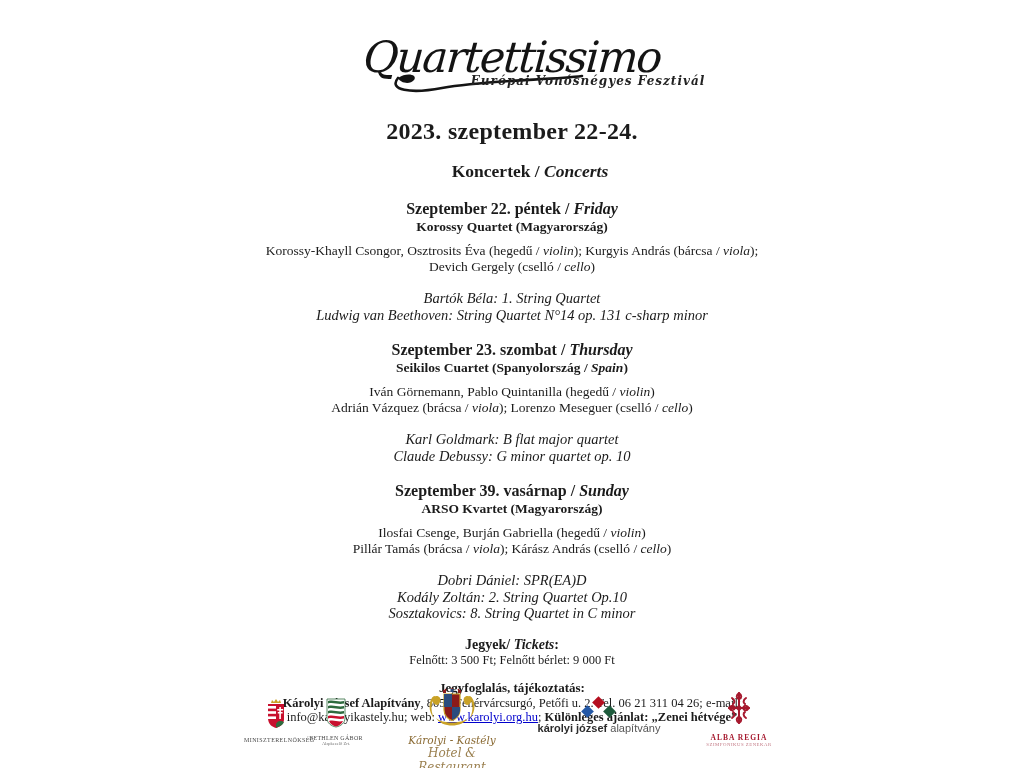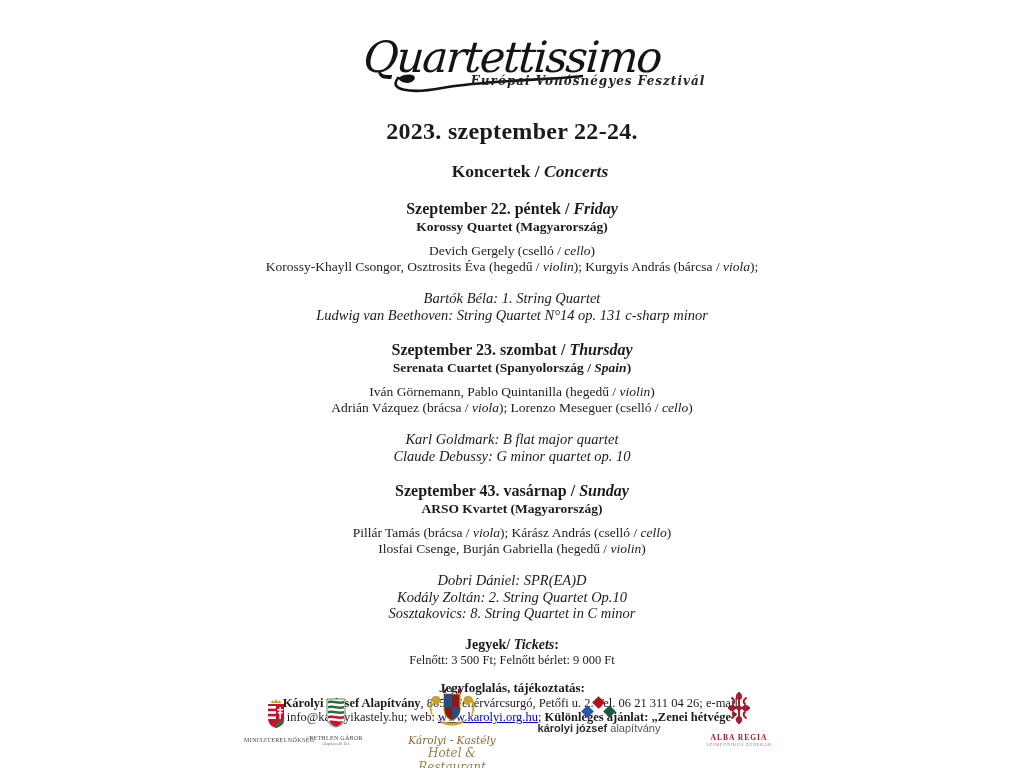--- a/index.html
+++ b/index.html
@@ -87,48 +87,48 @@
     </header>
 
     <h1 class="date-title">2023. szeptember 22-24.</h1>
 
     <h2 class="concerts-title"><span>Koncertek / </span><span class="it">Concerts</span></h2>
 
     <section>
       <div class="day-header"><span>Szeptember 22. péntek / </span><span class="it">Friday</span></div>
       <div class="ensemble"><span>Korossy Quartet (Magyarország)</span><span class="it"></span><span></span></div>
       <div class="performers">
+        <div><span>Korossy-Khayll Csongor, Osztrosits Éva (hegedű / </span><span class="it">violin</span><span>); Kurgyis András (bárcsa / </span><span class="it">viola</span><span>);</span></div>
         <div><span>Devich Gergely (cselló / </span><span class="it">cello</span><span>)</span></div>
-        <div><span>Korossy-Khayll Csongor, Osztrosits Éva (hegedű / </span><span class="it">violin</span><span>); Kurgyis András (bárcsa / </span><span class="it">viola</span><span>);</span></div>
       </div>
       <div class="works">
         <div>Bartók Béla: 1. String Quartet</div>
         <div>Ludwig van Beethoven: String Quartet N°14 op. 131 c-sharp minor</div>
       </div>
     </section>
 
     <section>
       <div class="day-header"><span>Szeptember 23. szombat / </span><span class="it">Thursday</span></div>
-      <div class="ensemble"><span>Serenata Cuartet (Spanyolország / </span><span class="it">Spain</span><span>)</span></div>
+      <div class="ensemble"><span>Seikilos Cuartet (Spanyolország / </span><span class="it">Spain</span><span>)</span></div>
       <div class="performers">
         <div><span>Iván Görnemann, Pablo Quintanilla (hegedű / </span><span class="it">violin</span><span>)</span></div>
         <div><span>Adrián Vázquez (brácsa / </span><span class="it">viola</span><span>); Lorenzo Meseguer (cselló / </span><span class="it">cello</span><span>)</span></div>
       </div>
       <div class="works">
         <div>Karl Goldmark: B flat major quartet</div>
         <div>Claude Debussy: G minor quartet op. 10</div>
       </div>
     </section>
 
     <section>
-      <div class="day-header"><span>Szeptember 43. vasárnap / </span><span class="it">Sunday</span></div>
+      <div class="day-header"><span>Szeptember 39. vasárnap / </span><span class="it">Sunday</span></div>
       <div class="ensemble"><span>ARSO Kvartet (Magyarország)</span><span class="it"></span><span></span></div>
       <div class="performers">
+        <div><span>Ilosfai Csenge, Burján Gabriella (hegedű / </span><span class="it">violin</span><span>)</span></div>
         <div><span>Pillár Tamás (brácsa / </span><span class="it">viola</span><span>); Kárász András (cselló / </span><span class="it">cello</span><span>)</span></div>
-        <div><span>Ilosfai Csenge, Burján Gabriella (hegedű / </span><span class="it">violin</span><span>)</span></div>
       </div>
       <div class="works">
         <div>Dobri Dániel: SPR(EA)D</div>
         <div>Kodály Zoltán: 2. String Quartet Op.10</div>
         <div>Sosztakovics: 8. String Quartet in C minor</div>
       </div>
     </section>
 
     <section>
       <div class="tickets-heading"><span>Jegyek/ </span><span class="it">Tickets</span><span>:</span></div>

